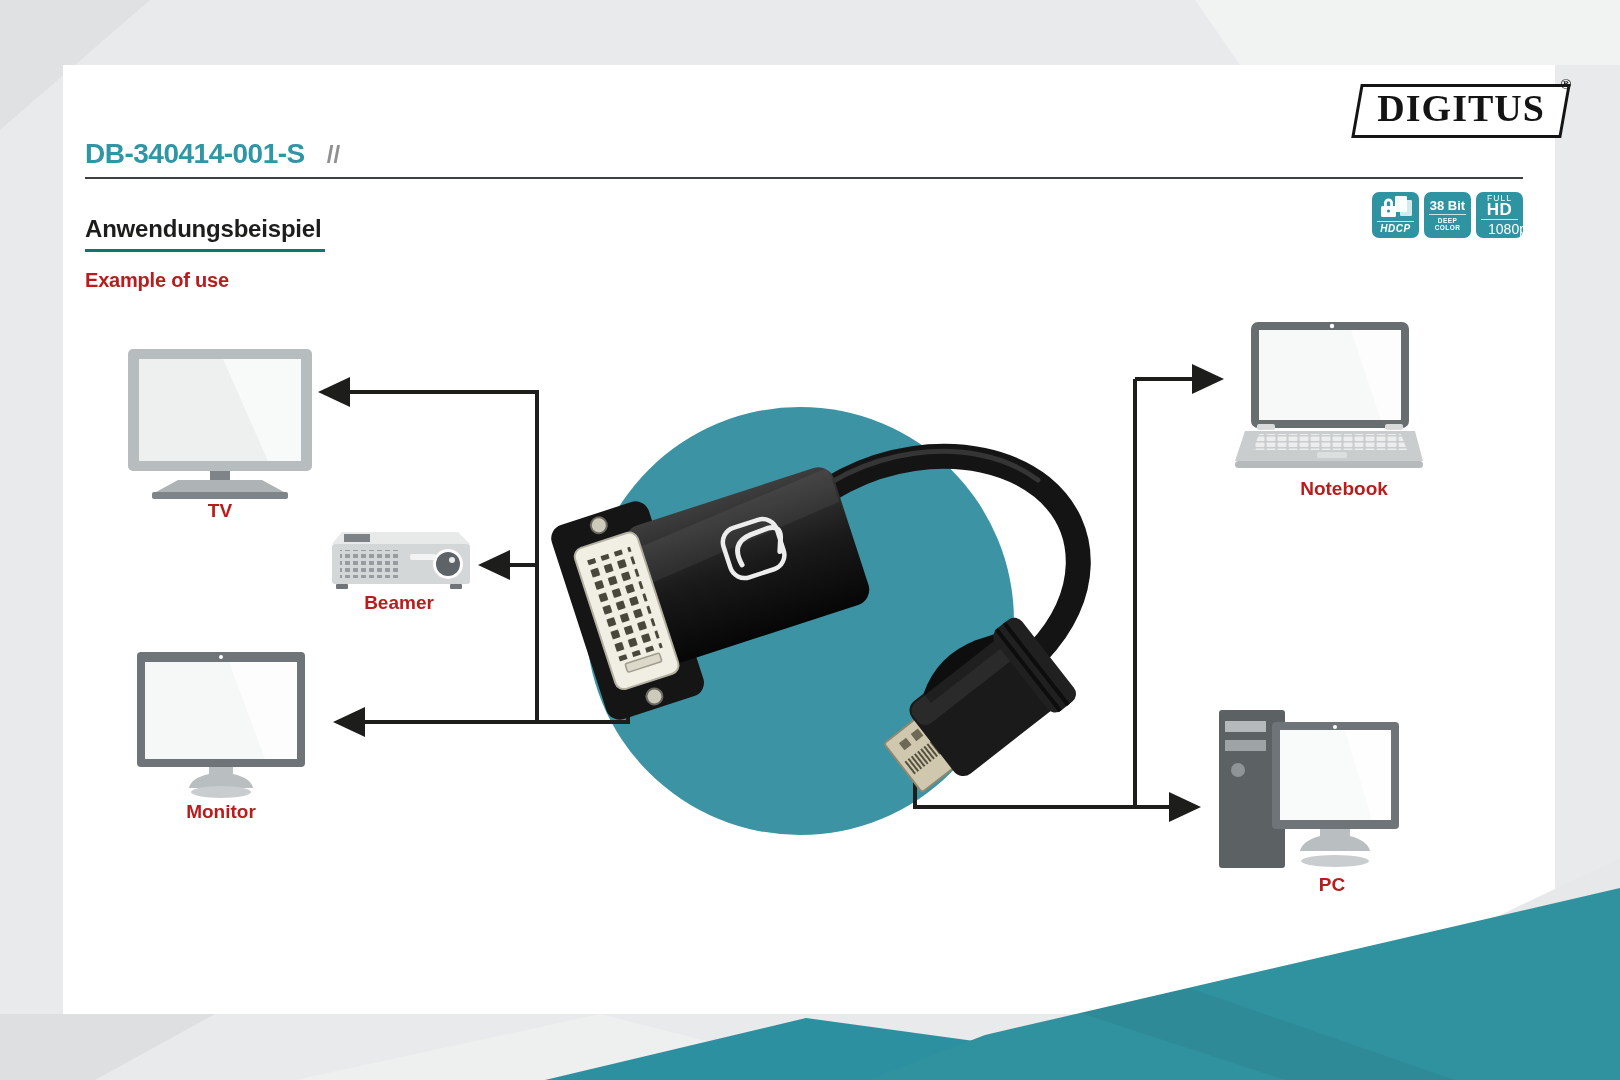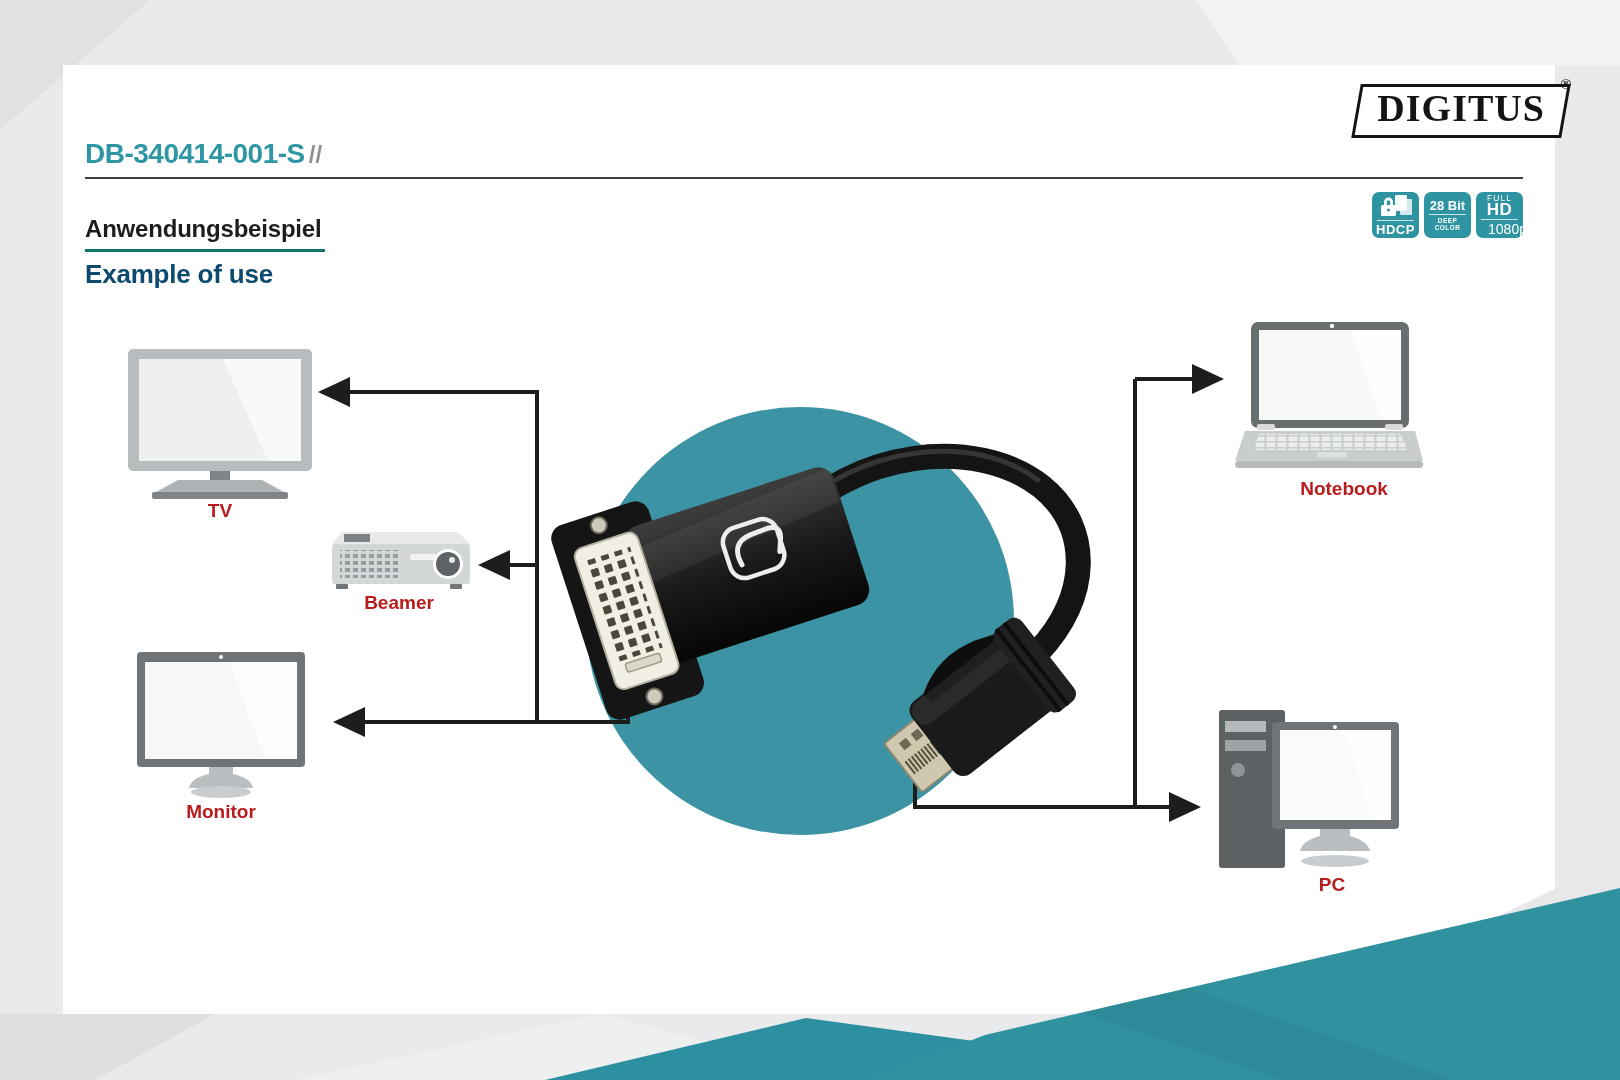--- a/index.html
+++ b/index.html
@@ -15,36 +15,36 @@
   .f-t1{background:#31929f;clip-path:polygon(985px 1035px,1620px 888px,1620px 1080px,868px 1080px);z-index:7;}
   .f-t1s{background:rgba(0,0,0,0.05);clip-path:polygon(1080px 1013px,1190px 988px,1455px 1080px,1285px 1080px);z-index:8;}
   .card{position:absolute;left:63px;top:65px;width:1492px;height:949px;background:#ffffff;}
 
   .logo{position:absolute;left:1356px;top:84px;z-index:3;}
   .logo-frame{border:3px solid #141414;transform:skewX(-10deg);padding:2px 18px 6px 18px;background:#fff;}
   .logo-text{transform:skewX(10deg);font-family:"Liberation Serif",serif;font-weight:bold;
              font-size:38px;letter-spacing:1px;color:#141414;line-height:1.05;display:block;}
   .logo-reg{position:absolute;top:-8px;right:-6px;font-size:15px;font-weight:bold;font-family:"Liberation Serif",serif;}
 
-  .title-row{position:absolute;left:85px;top:138px;display:flex;align-items:baseline;gap:4px;z-index:3;white-space:nowrap;}
+  .title-row{position:absolute;left:85px;top:138px;display:flex;align-items:baseline;gap:22px;z-index:3;white-space:nowrap;}
   .product-code{font-size:28px;font-weight:bold;color:#2e96a4;letter-spacing:-0.5px;}
   .title-sep{font-size:24px;color:#8e9091;font-weight:bold;}
   .product-title{font-size:24px;color:#1d1d1b;letter-spacing:-0.2px;}
   .title-rule{position:absolute;left:85px;top:177px;width:1438px;height:2px;background:#3f4041;z-index:3;}
 
   .heading{position:absolute;left:85px;top:215px;z-index:3;}
   .heading-de{display:inline-block;font-size:24px;font-weight:bold;color:#1d1d1b;
               border-bottom:3px solid #0f766e;padding:0 4px 6px 0;letter-spacing:-0.2px;}
-  .heading-en{font-size:26px;font-weight:bold;color:#0c4a6e;margin-top:7px;letter-spacing:-0.2px;}
+  .heading-en{font-size:20px;font-weight:bold;color:#b91c1c;margin-top:17px;letter-spacing:-0.2px;}
 
   .badges{position:absolute;left:1372px;top:192px;display:flex;gap:5px;z-index:3;}
   .badge{width:47px;height:46px;border-radius:7px;background:#2e94a1;color:#fff;display:flex;
          flex-direction:column;align-items:center;justify-content:center;text-align:center;line-height:1;}
   .badge .bdiv{width:37px;height:1px;background:rgba(255,255,255,0.75);margin:2px 0;}
-  .b-hdcp-label{font-size:13px;font-weight:bold;letter-spacing:0.5px;}
+  .b-hdcp-label{font-size:10px;font-weight:bold;letter-spacing:0.5px;font-style:italic;}
   .b-24{font-size:13px;font-weight:bold;}
   .b-sub{font-size:6.5px;font-weight:bold;letter-spacing:0.4px;line-height:7px;}
   .b-full{font-size:8.5px;font-weight:normal;letter-spacing:1px;}
   .b-hd{font-size:17px;font-weight:bold;letter-spacing:0.5px;line-height:15px;}
   .b-1080{font-size:14px;font-weight:normal;margin-left:16px;}
 
   .overlay{position:absolute;left:0;top:0;z-index:2;}
   .dev{position:absolute;z-index:2;}
   .dev-label{position:absolute;z-index:3;font-size:19px;font-weight:bold;color:#b91c1c;
              transform:translateX(-50%);white-space:nowrap;}
@@ -87,21 +87,21 @@
           <rect x="22" y="4" width="12" height="16" rx="1" opacity="0.8"></rect>
           <path d="M6,10 v-3 a4.5,4.5 0 0 1 9,0 v3 h-2.8 v-3 a1.7,1.7 0 0 0 -3.4,0 v3 z"></path>
           <rect x="3" y="10" width="15" height="11" rx="1.5"></rect>
         </g>
         <circle cx="10.5" cy="15" r="1.6" fill="#2e94a1"></circle>
       </svg>
       <div class="bdiv"></div>
       <span class="b-hdcp-label">HDCP</span>
     </div>
     <div class="badge">
-      <span class="b-24">28 Bit</span>
+      <span class="b-24">38 Bit</span>
       <div class="bdiv"></div>
       <span class="b-sub">DEEP</span>
       <span class="b-sub">COLOR</span>
     </div>
     <div class="badge">
       <span class="b-full">FULL</span>
       <span class="b-hd">HD</span>
       <div class="bdiv"></div>
       <span class="b-1080">1080p</span>
     </div>

